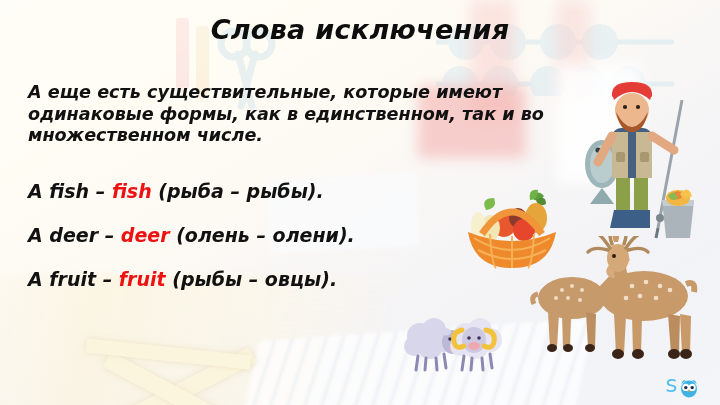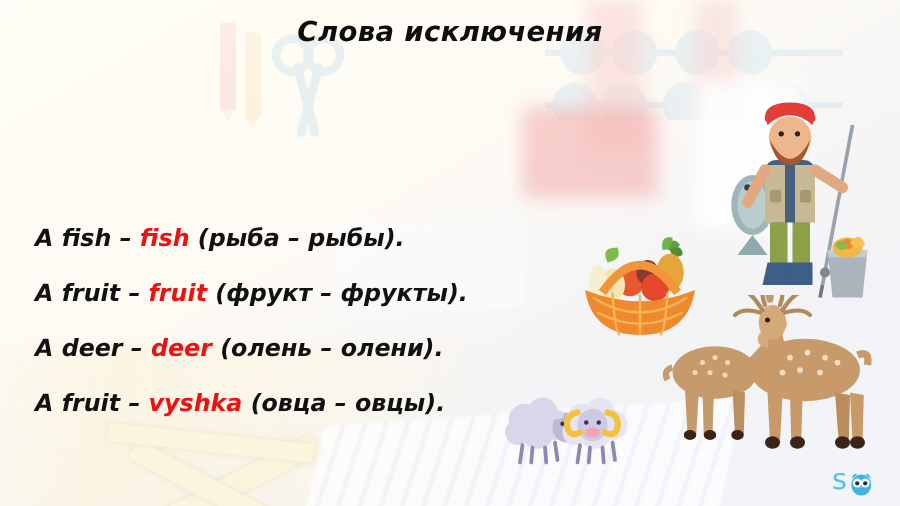--- a/index.html
+++ b/index.html
@@ -61,21 +61,21 @@
     background: rgba(250,251,253,.9); border-radius:4px;
     filter: blur(2px); transform: rotate(-3deg); opacity:.85;
   }
 
   
   .title {
     position: absolute; left: 0; right: 0; top: 14px;
     text-align: center;
     font-family: "DejaVu Sans", sans-serif;
     font-weight: 700; font-style: italic;
-    font-size: 22px; letter-spacing: .3px;
+    font-size: 27px; letter-spacing: .3px;
     color: #0d0d0d;
   }
   .lead {
     position: absolute; left: 28px; top: 82px; width: 560px;
     font-weight: 700; font-style: italic;
     font-size: 17.6px; line-height: 21.5px;
     color: #111111;
   }
   .examples {
     position: absolute; left: 28px; top: 180px; width: 480px;
@@ -340,45 +340,40 @@
         <path d="M42 22 q10 2 8 12 q-2 8 -10 4" stroke="#f2c23d" stroke-width="5" fill="none" stroke-linecap="round"></path>
         <ellipse cx="30" cy="38" rx="6" ry="4" fill="#f0a7b4"></ellipse>
         <circle cx="25" cy="30" r="1.8" fill="#3c3556"></circle>
         <circle cx="35" cy="30" r="1.8" fill="#3c3556"></circle>
       </g>
     </svg>
   </div>
 
   <div class="title">Слова исключения</div>
 
+  <div class="lead">А еще есть существительные, которые имеют одинаковые формы, как в единственном, так и во множественном числе.</div>
 
   <div class="examples">
     <div class="ex-line">
       <span>A fish</span>
       <span>–</span>
       <span class="hl">fish</span>
       <span>(рыба – рыбы).</span>
-    </div>
-    <div class="ex-line">
-      <span>A fruit</span>
-      <span>–</span>
-      <span class="hl">fruit</span>
-      <span>(фрукт – фрукты).</span>
     </div>
     <div class="ex-line">
       <span>A deer</span>
       <span>–</span>
       <span class="hl">deer</span>
       <span>(олень – олени).</span>
     </div>
     <div class="ex-line">
       <span>A fruit</span>
       <span>–</span>
-      <span class="hl">vyshka</span>
-      <span>(овца – овцы).</span>
+      <span class="hl">fruit</span>
+      <span>(рыбы – овцы).</span>
     </div>
   </div>
 
   <div class="logo">
     <span>s</span>
     <span class="owl">
       <svg viewBox="0 0 20 20" width="20" height="20" aria-hidden="true">
         <ellipse cx="10" cy="11" rx="8" ry="8.4" fill="#3fb3e4"></ellipse>
         <path d="M2.4 6 q1.2 -5 4.4 -3.4z" fill="#3fb3e4"></path>
         <path d="M17.6 6 q-1.2 -5 -4.4 -3.4z" fill="#3fb3e4"></path>

